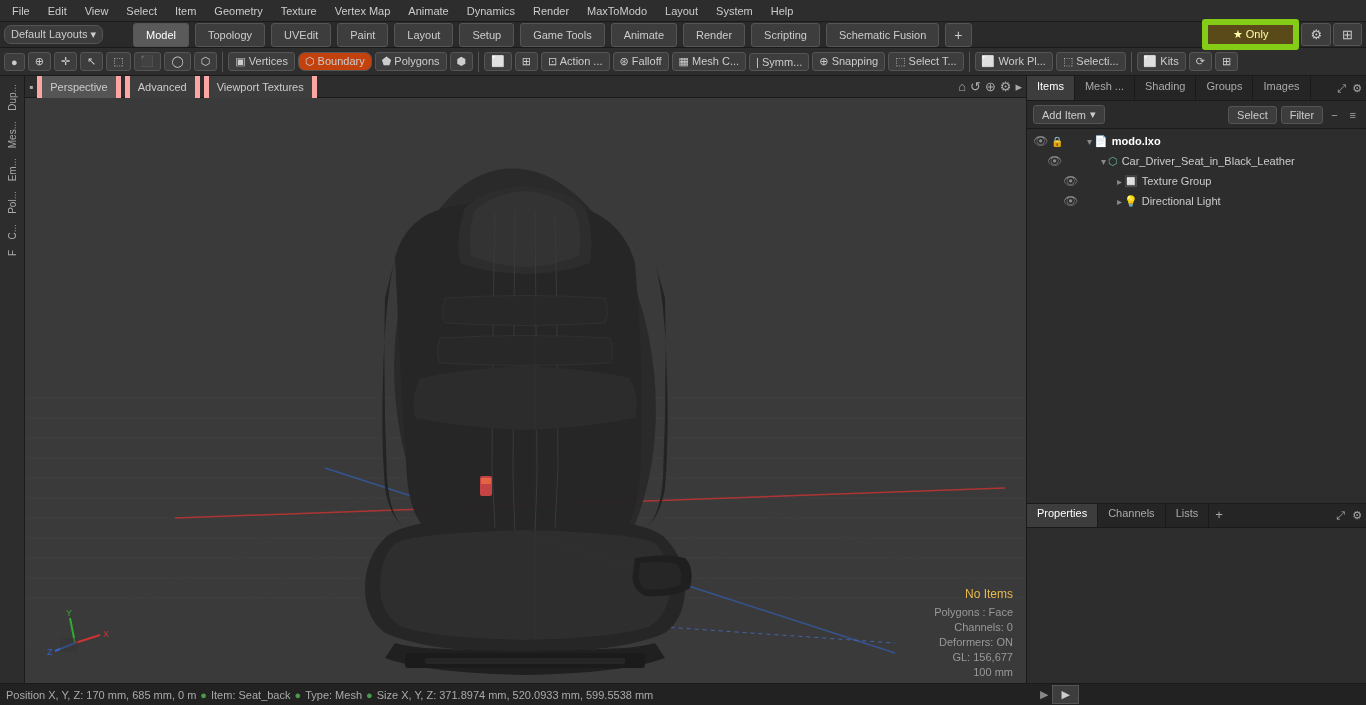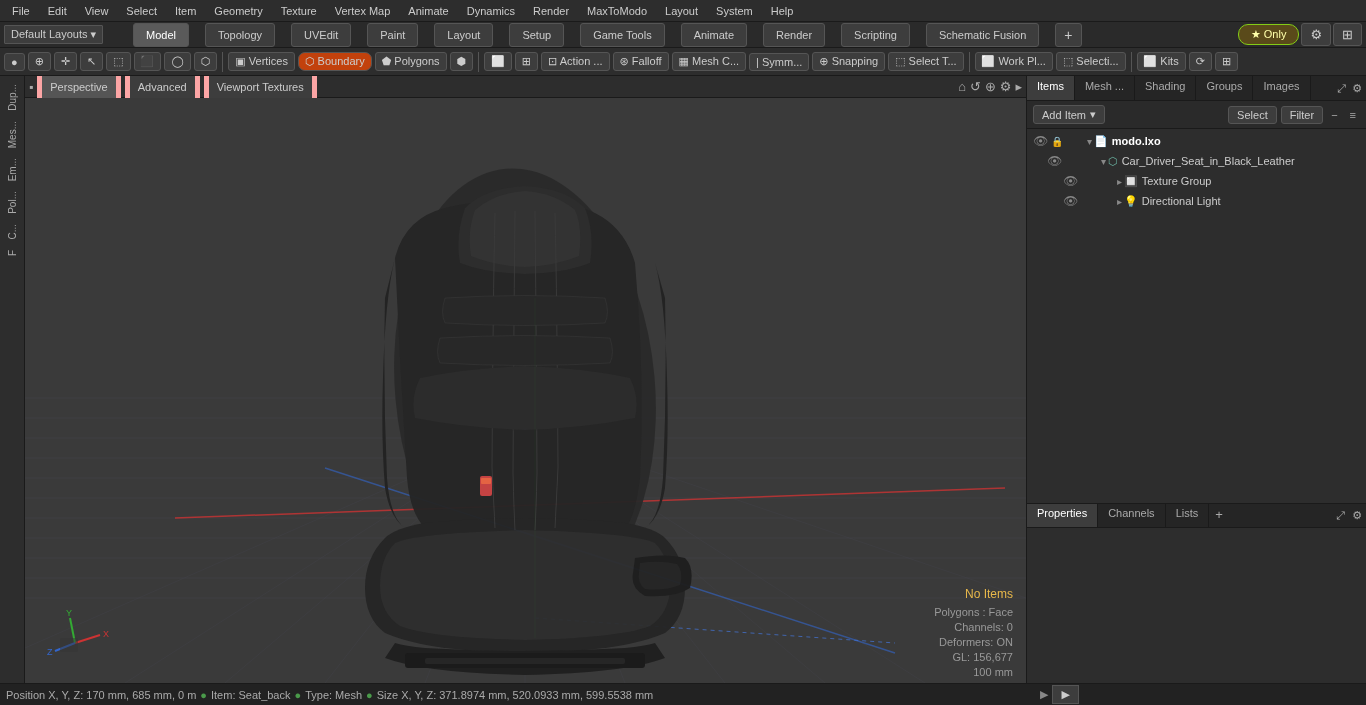--- a/index.html
+++ b/index.html
@@ -4,25 +4,25 @@
   <style>
     * { margin: 0; padding: 0; box-sizing: border-box; }
     body { width: 1366px; height: 705px; background: #3a3a3a; font-family: Arial, sans-serif; font-size: 11px; color: #ccc; overflow: hidden; }
 
     
     #menu-bar { display: flex; align-items: center; height: 22px; background: #2d2d2d; border-bottom: 1px solid #1a1a1a; padding: 0 4px; gap: 2px; }
     .menu-item { padding: 2px 8px; color: #ccc; cursor: pointer; font-size: 11px; }
 
     
     #layout-bar { display: flex; align-items: center; height: 26px; background: #2a2a2a; border-bottom: 1px solid #1a1a1a; padding: 0 4px; gap: 2px; }
-    .layout-dropdown { background: #3d3d3d; border: 1px solid #555; color: #ccc; padding: 2px 6px; font-size: 11px; border-radius: 1px; cursor: pointer; }
+    .layout-dropdown { background: #3d3d3d; border: 1px solid #555; color: #ccc; padding: 2px 6px; font-size: 11px; border-radius: 7px; cursor: pointer; }
     .layout-tab { padding: 3px 12px; background: #3d3d3d; border: 1px solid #555; border-radius: 3px; color: #ccc; cursor: pointer; font-size: 11px; }
     .layout-tab.active { background: #5a5a5a; color: #fff; }
     .layout-tab-plus { padding: 3px 8px; background: #3d3d3d; border: 1px solid #555; border-radius: 3px; color: #ccc; cursor: pointer; font-size: 14px; }
-    .layout-star { margin-left: auto; padding: 3px 12px; background: #5a4a1a; border: 1px solid #84cc16; border-radius: 10px; color: #ffa; cursor: pointer; font-size: 11px; }
+    .layout-star { margin-left: auto; padding: 3px 25px; background: #5a4a1a; border: 6px solid #84cc16; border-radius: 3px; color: #ffa; cursor: pointer; font-size: 11px; }
     .layout-icon-btn { padding: 3px 8px; background: #3d3d3d; border: 1px solid #555; border-radius: 3px; color: #ccc; cursor: pointer; font-size: 13px; }
 
     
     #tool-bar { display: flex; align-items: center; height: 28px; background: #2d2d2d; border-bottom: 1px solid #1a1a1a; padding: 0 4px; gap: 3px; }
     .tool-btn { display: flex; align-items: center; gap: 3px; padding: 2px 6px; background: #3d3d3d; border: 1px solid #555; border-radius: 3px; color: #ccc; cursor: pointer; font-size: 11px; white-space: nowrap; }
     .tool-btn.active { background: #c2410c; border-radius: 7px; }
     .tool-separator { width: 1px; height: 20px; background: #555; margin: 0 2px; }
 
     
     #main { display: flex; height: calc(705px - 22px - 26px - 28px - 22px); }
@@ -100,21 +100,21 @@
   <span class="menu-item">Dynamics</span>
   <span class="menu-item">Render</span>
   <span class="menu-item">MaxToModo</span>
   <span class="menu-item">Layout</span>
   <span class="menu-item">System</span>
   <span class="menu-item">Help</span>
 </div>
 
 <div id="layout-bar">
   <button class="layout-dropdown">Default Layouts ▾</button>
-  <div style="flex:1; display:flex; gap:16px; flex-wrap:nowrap; overflow:hidden;padding-left:28px;">
+  <div style="flex:1; display:flex; gap:6px; flex-wrap:nowrap; overflow:hidden;padding-left:28px;">
     <button class="layout-tab active">Model</button>
     <button class="layout-tab">Topology</button>
     <button class="layout-tab">UVEdit</button>
     <button class="layout-tab">Paint</button>
     <button class="layout-tab">Layout</button>
     <button class="layout-tab">Setup</button>
     <button class="layout-tab">Game Tools</button>
     <button class="layout-tab">Animate</button>
     <button class="layout-tab">Render</button>
     <button class="layout-tab">Scripting</button>

